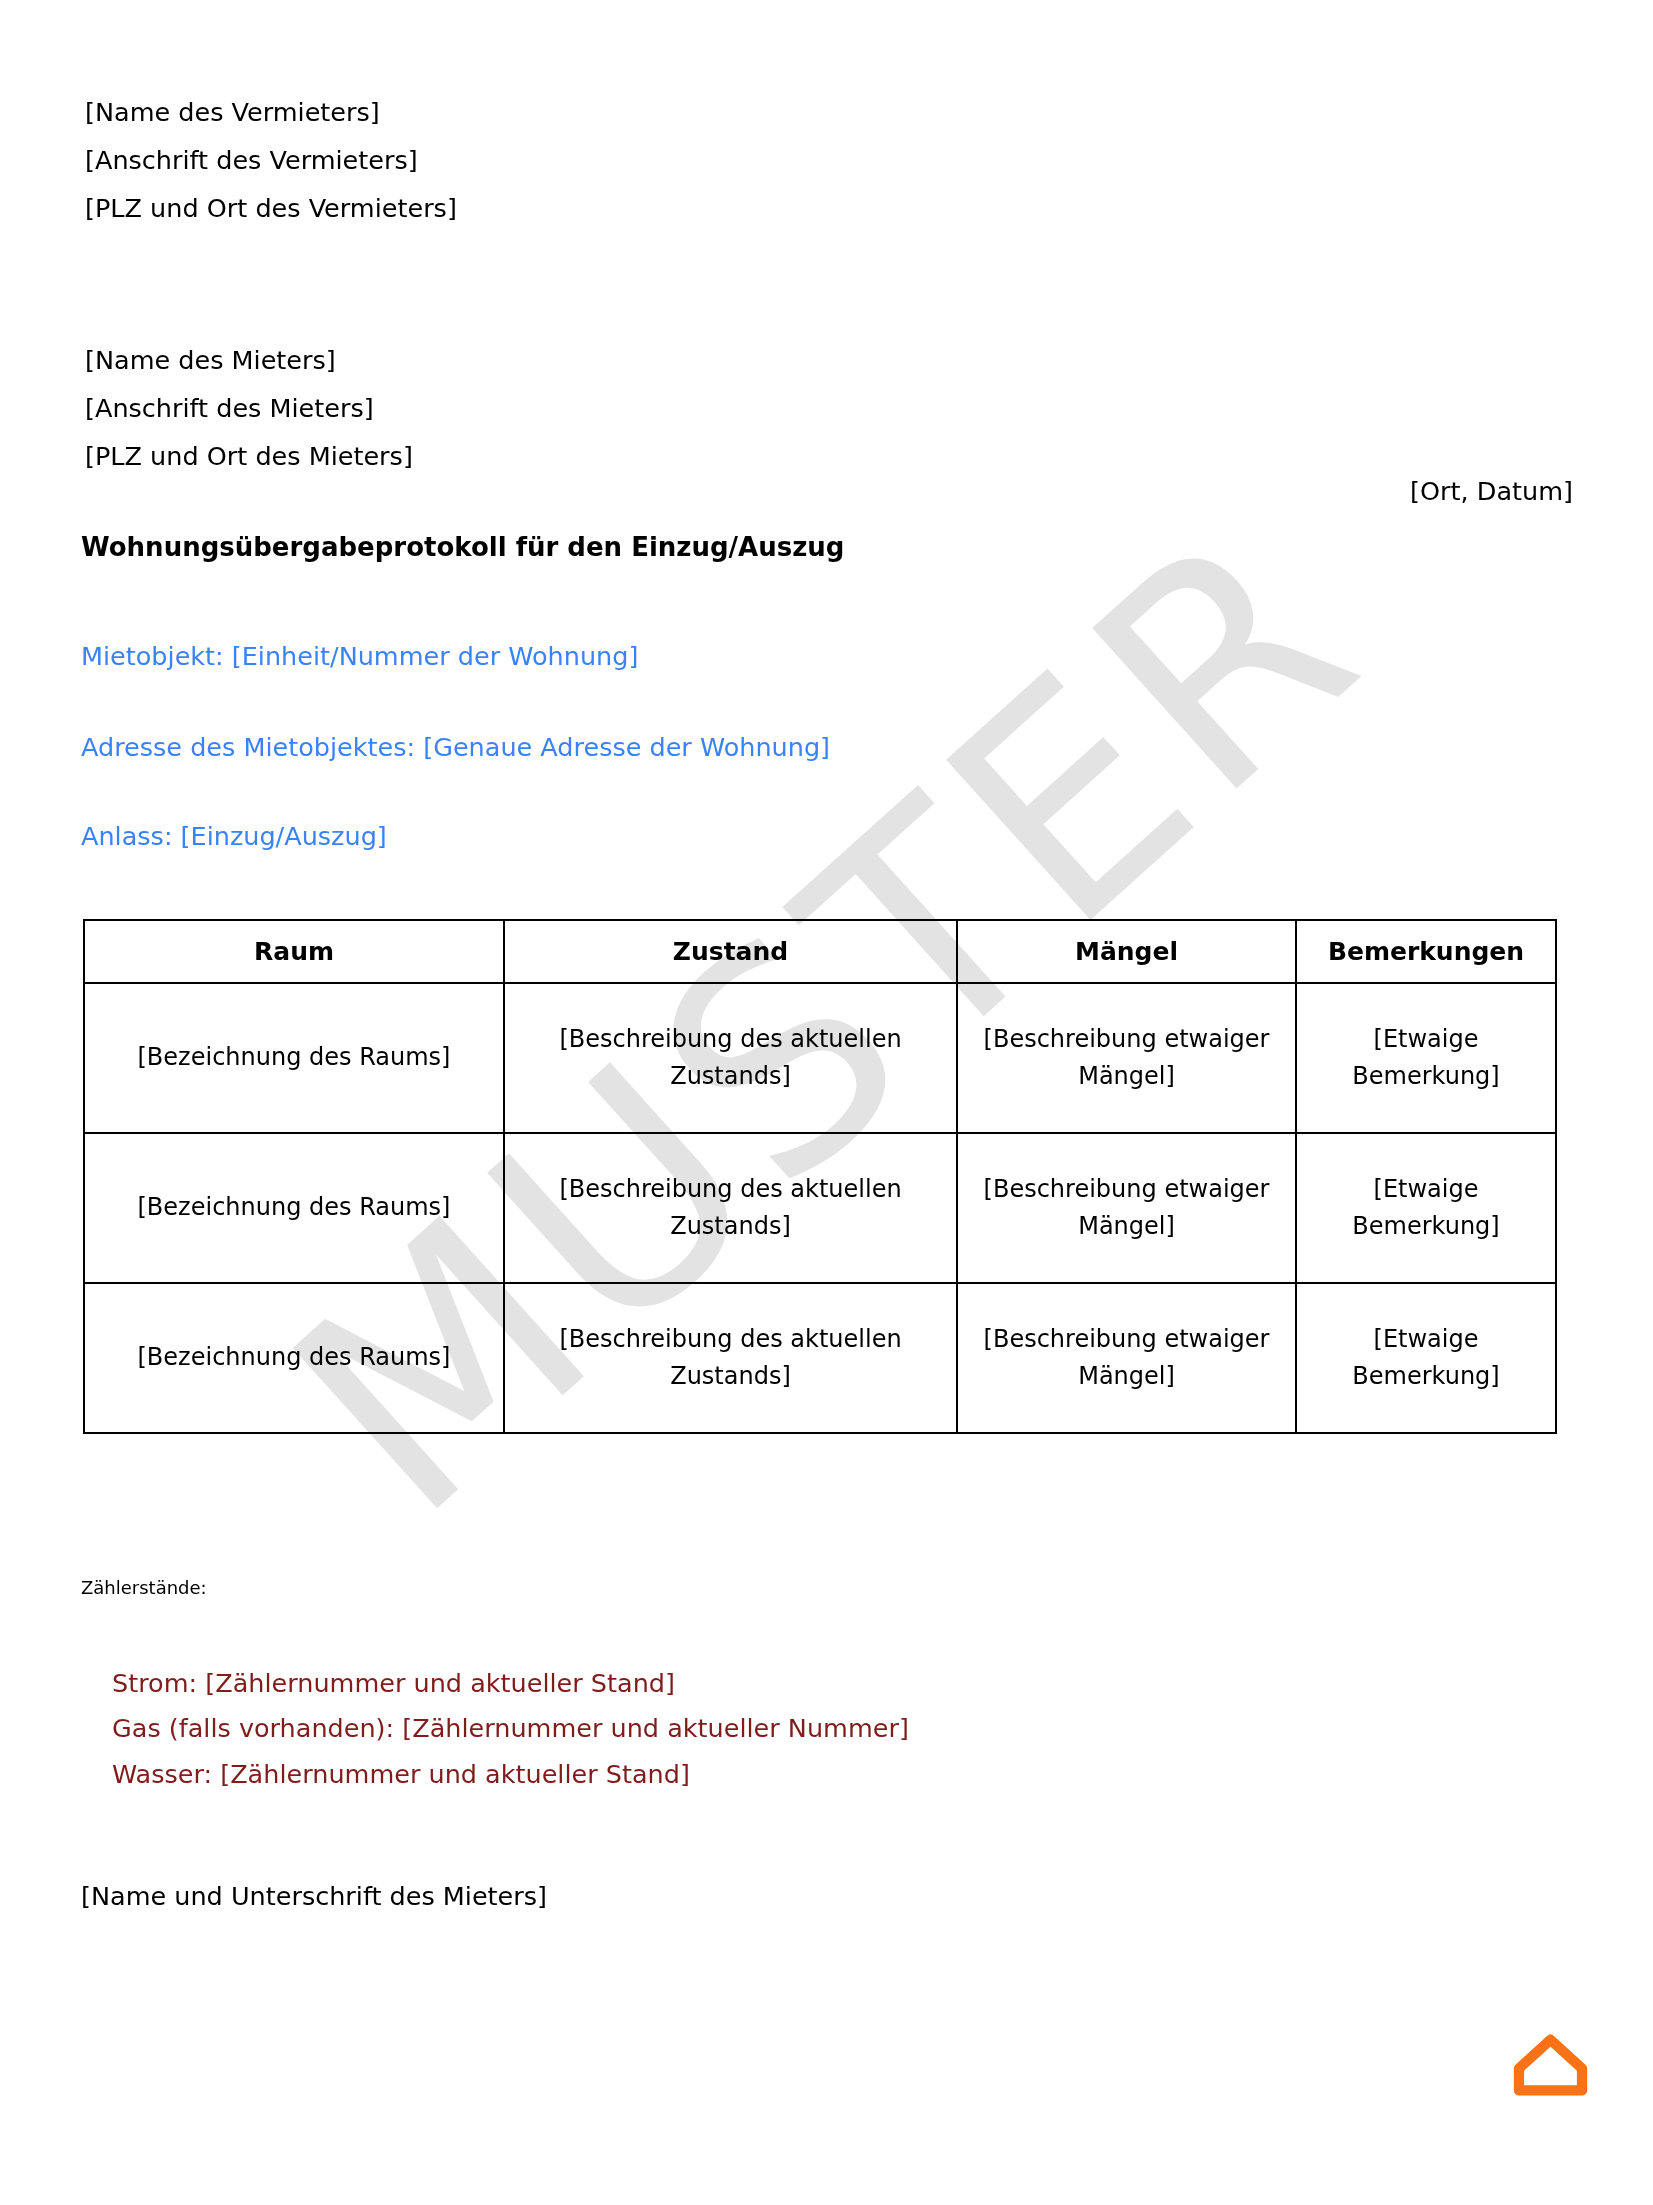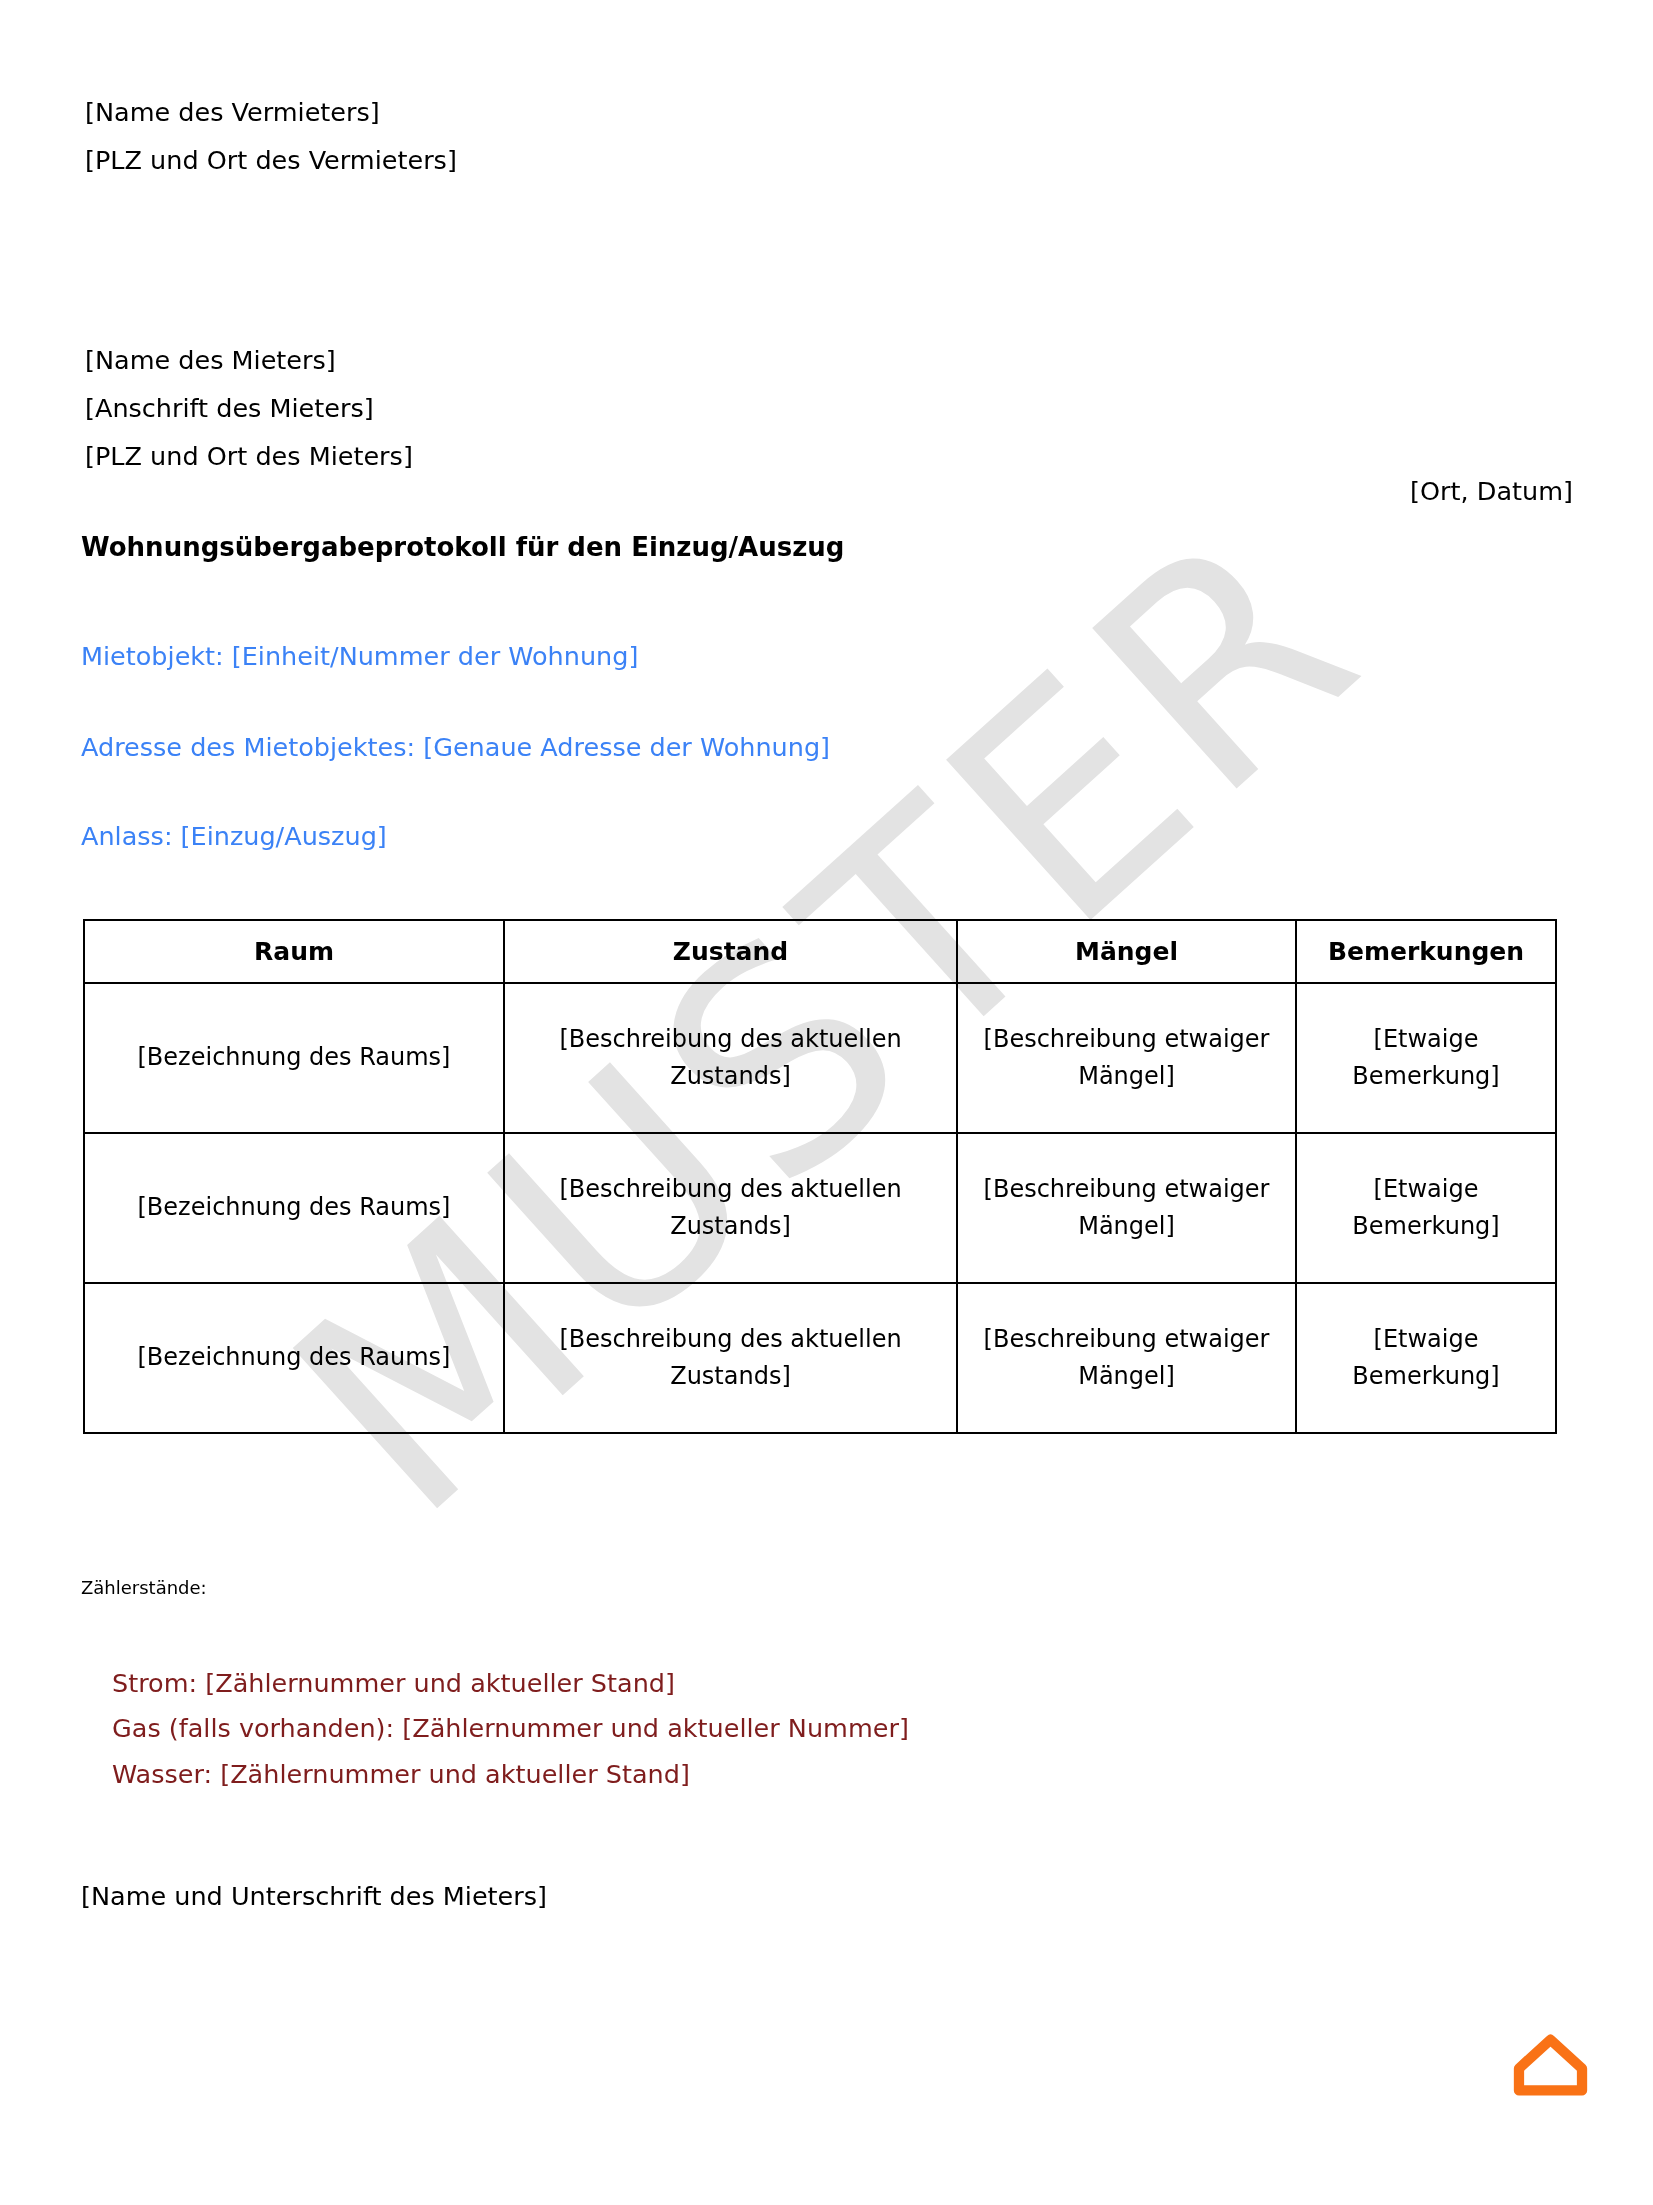--- a/index.html
+++ b/index.html
@@ -201,20 +201,21 @@
 <div class="page">
 
   <div class="watermark">
     <div class="watermark-text">MUSTER</div>
   </div>
 
   <div class="content">
 
     <div class="addr-block" id="landlord-block">
       <div class="line">[Name des Vermieters]</div>
+      <div class="line">[Anschrift des Vermieters]</div>
       <div class="line">[PLZ und Ort des Vermieters]</div>
     </div>
 
     <div class="addr-block" id="tenant-block">
       <div class="line">[Name des Mieters]</div>
       <div class="line">[Anschrift des Mieters]</div>
       <div class="line">[PLZ und Ort des Mieters]</div>
     </div>
 
     <div class="date-line">[Ort, Datum]</div>

